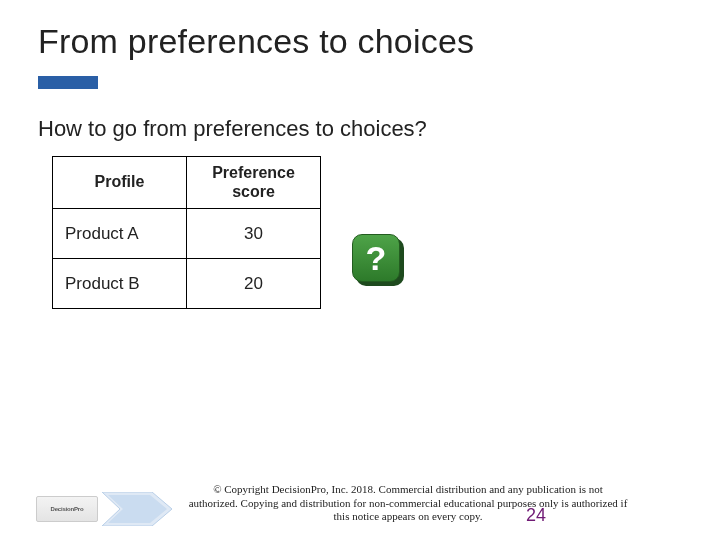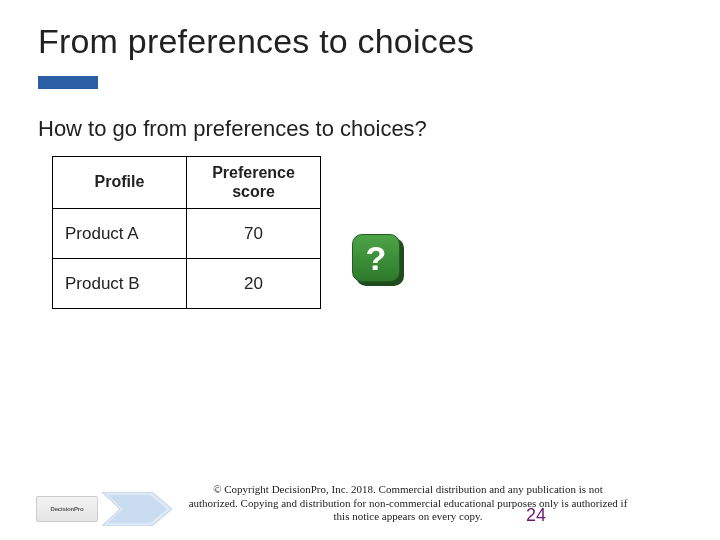--- a/index.html
+++ b/index.html
@@ -36,21 +36,21 @@
   <table class="table">
     <thead>
       <tr>
         <th>Profile</th>
         <th><span>Preference</span><br><span>score</span></th>
       </tr>
     </thead>
     <tbody>
       <tr>
         <td class="profile">Product A</td>
-        <td>70</td>
+        <td>30</td>
       </tr>
       <tr>
         <td class="profile">Product B</td>
         <td>20</td>
       </tr>
     </tbody>
   </table>
 
   <div class="qmark-wrap">
     <div class="qmark-shadow"></div>

